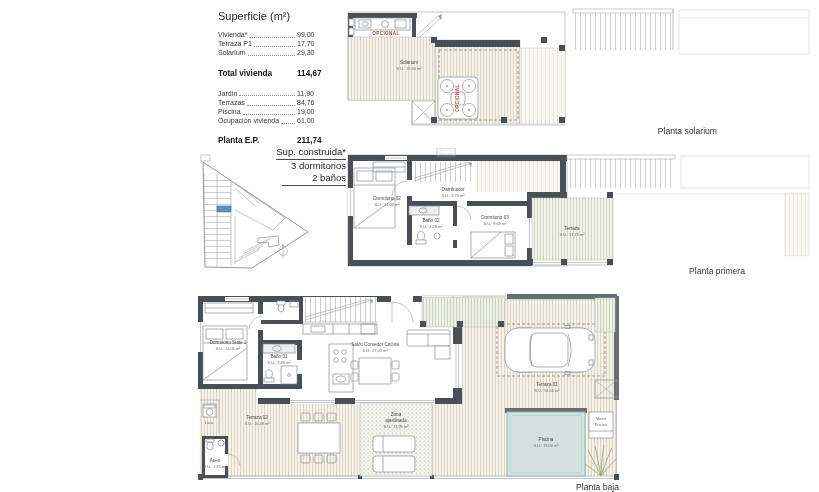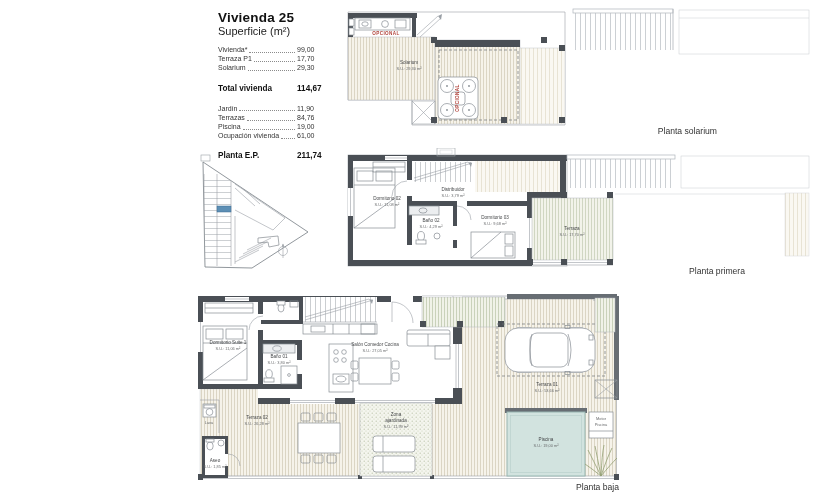--- a/index.html
+++ b/index.html
@@ -40,21 +40,20 @@
   .furn { fill:#fff; stroke:#878d93; stroke-width:0.7; }
   .furn2 { fill:none; stroke:#878d93; stroke-width:0.7; }
   .dash { fill:none; stroke:#6f7479; stroke-width:0.7; stroke-dasharray:3 2; }
 </style>
 </head>
 <body>
 
 <div class="canvas">
 
   <div class="info-panel">
-    <div class="title">Vivienda 25</div>
     <div class="subtitle">Superficie (m²)</div>
 
     <div class="srow">
       <span class="lbl">Vivienda*</span>
       <span class="dots"></span>
       <span class="val">99,00</span>
     </div>
     <div class="srow">
       <span class="lbl">Terraza P1</span>
       <span class="dots"></span>
@@ -91,20 +90,25 @@
       <span class="lbl">Ocupación vivienda</span>
       <span class="dots"></span>
       <span class="val">61,00</span>
     </div>
     <div class="trow">
       <span class="lbl">Planta E.P.</span>
       <span class="val">211,74</span>
     </div>
   </div>
 
+  <div class="built-info">
+    <div><span class="u">Sup. construida*</span></div>
+    <div>3 dormitorios</div>
+    <div><span class="u2">2 baños</span></div>
+  </div>
 
   <svg class="plan" style="left:195px; top:150px;" width="130" height="142" viewBox="0 0 130 142">
     <defs>
       <clipPath id="tri">
           <polygon points="8,12 113,82 57,118 10,117"></polygon>
         </clipPath>
       <pattern id="hstrip" width="28" height="6" patternUnits="userSpaceOnUse">
         <line x1="0" y1="0.5" x2="28" y2="0.5" stroke="#9aa0a6" stroke-width="0.5"></line>
       </pattern>
     </defs>

